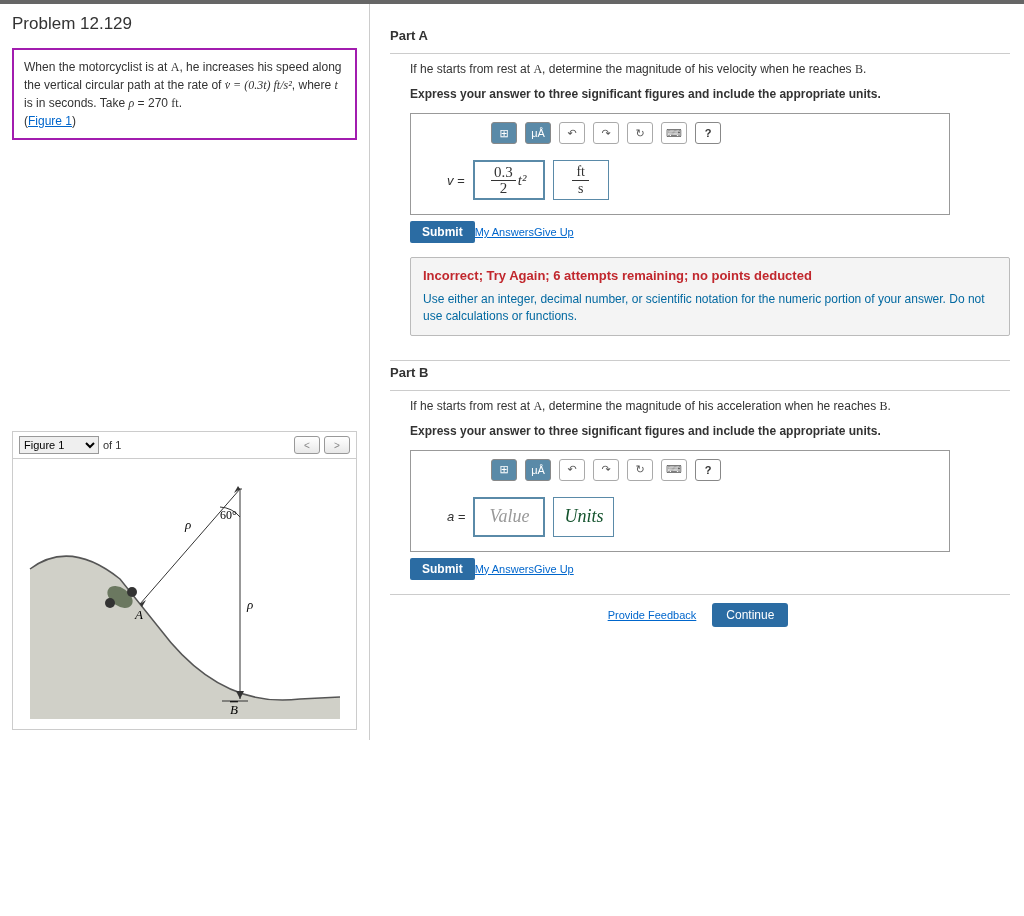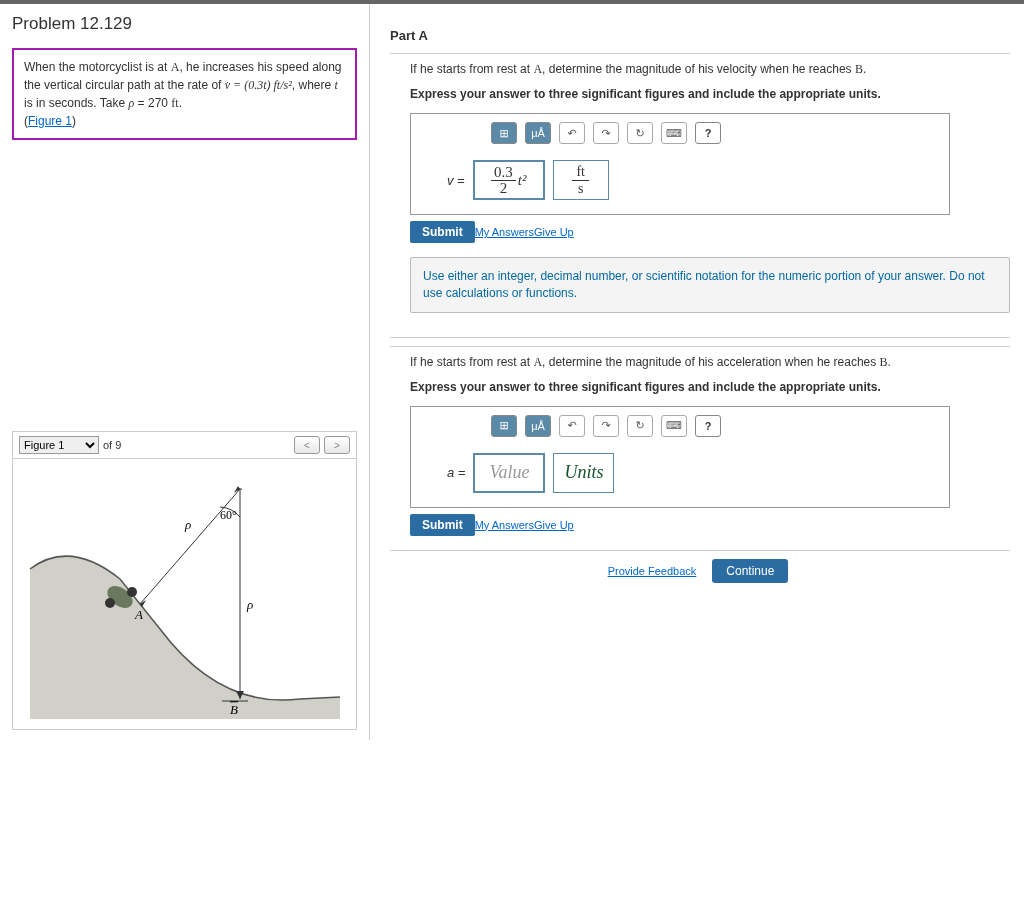--- a/index.html
+++ b/index.html
@@ -57,21 +57,21 @@
     <div class="problem-box">
       <span>When the motorcyclist is at </span><span style="font-family:'Times New Roman',serif">A</span><span>, he increases his speed along the vertical circular path at the rate of </span><span style="font-family:'Times New Roman',serif;font-style:italic">v̇ = (0.3t) ft/s²</span><span>, where </span><span style="font-style:italic;font-family:'Times New Roman',serif">t</span><span> is in seconds. Take </span><span style="font-style:italic;font-family:'Times New Roman',serif">ρ</span><span> = 270 </span><span style="font-family:'Times New Roman',serif">ft</span><span>.</span><br>
       (<span class="figure-link">Figure 1</span>)
     </div>
 
     <div class="figure-panel">
       <div class="figure-header">
         <select class="figure-select">
           <option>Figure 1</option>
         </select>
-        <span class="figure-of">of 9</span>
+        <span class="figure-of">of 1</span>
         <div class="fig-nav">
           <div class="fig-btn">&lt;</div>
           <div class="fig-btn">&gt;</div>
         </div>
       </div>
       <div class="figure-body">
         <svg width="330" height="250" viewBox="0 0 330 250">
           <path d="M 10 100 Q 50 70 100 110 L 140 160 Q 200 240 280 230 L 320 228 L 320 250 L 10 250 Z" fill="#d0d0c8" stroke="none"></path>
           <path d="M 10 100 Q 50 70 100 110 L 140 160 Q 200 240 280 230 L 320 228" fill="none" stroke="#555" stroke-width="1.5"></path>
           <line x1="220" y1="20" x2="220" y2="230" stroke="#333" stroke-width="1"></line>
@@ -130,26 +130,28 @@
               <span>s</span>
             </div>
           </div>
         </div>
         <div class="submit-row">
           <button class="submit-btn">Submit</button>
           <span class="link">My Answers</span>
           <span class="link">Give Up</span>
         </div>
         <div class="feedback-box">
+          <div class="feedback-title">Incorrect; Try Again; 6 attempts remaining; no points deducted</div>
           <div class="feedback-text">Use either an integer, decimal number, or scientific notation for the numeric portion of your answer. Do not use calculations or functions.</div>
         </div>
       </div>
     </div>
 
     <div class="part-section">
+      <div class="part-title">Part B</div>
       <hr class="hr">
       <div class="part-content">
         <div class="prompt-text">
           <span>If he starts from rest at </span><span style="font-family:'Times New Roman',serif">A</span><span>, determine the magnitude of his acceleration when he reaches </span><span style="font-family:'Times New Roman',serif">B</span><span>.</span>
         </div>
         <div class="instruction">Express your answer to three significant figures and include the appropriate units.</div>
         <div class="answer-box">
           <div class="toolbar">
             <div class="tb-btn">⊞</div>
             <div class="tb-btn">μÅ</div>

